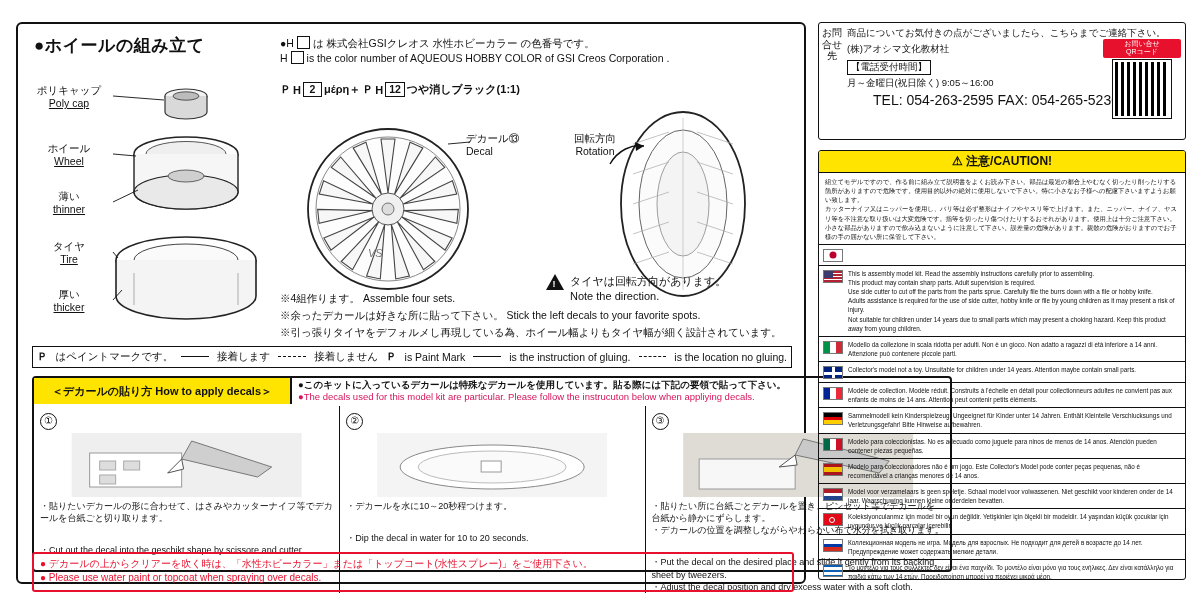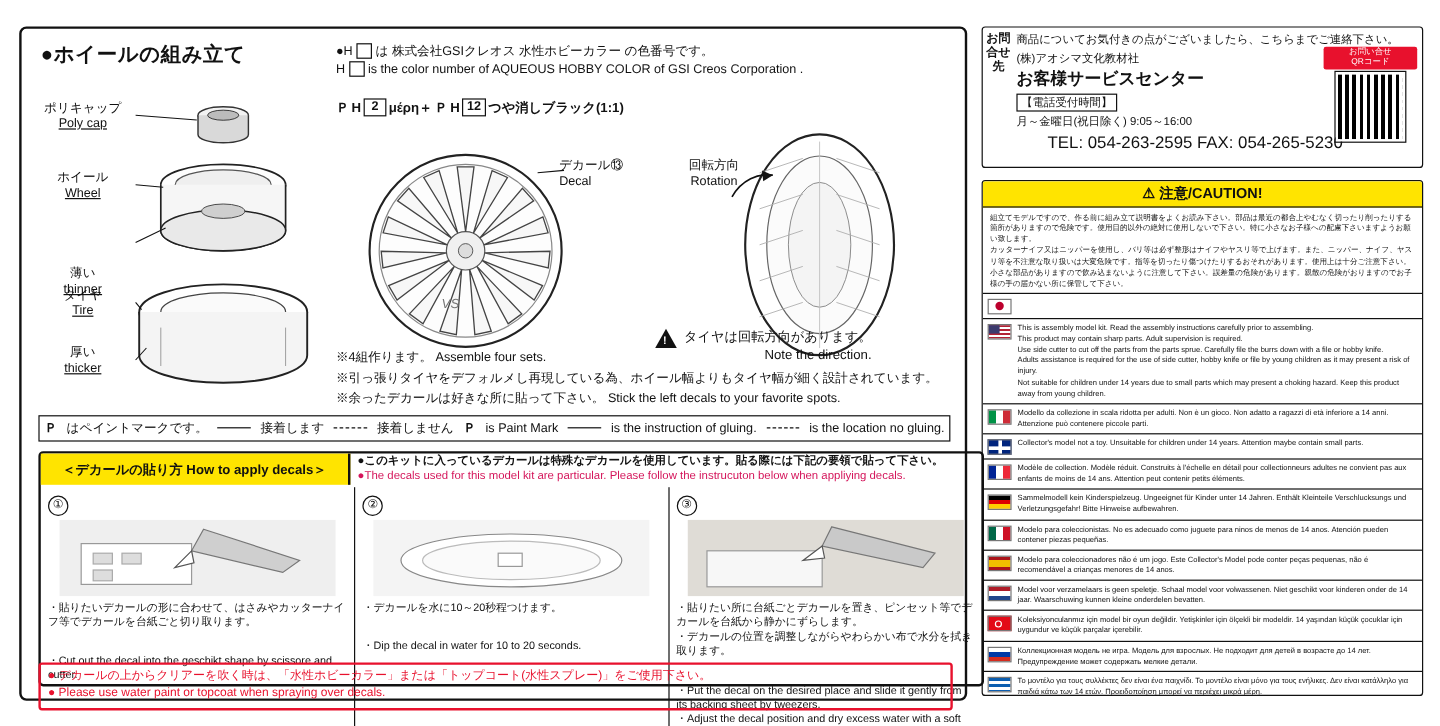--- a/index.html
+++ b/index.html
@@ -22,52 +22,52 @@
   
   .art{position:absolute;left:0;top:0;width:100%;height:100%;}
   .cap-label{position:absolute;font-size:10.5px;line-height:1.25;text-align:center;}
   .cap-label .jp{display:block;}
   .cap-label .en{display:block;text-decoration:underline;}
 
   .lbl-right{position:absolute;font-size:10.5px;line-height:1.25;}
 
   
   .rot-label{position:absolute;left:556px;top:108px;font-size:10.5px;text-align:center;line-height:1.25;}
-  .warn-line{position:absolute;left:528px;top:250px;width:250px;font-size:11px;line-height:1.35;display:flex;gap:6px;align-items:flex-start;text-align:right;}
+  .warn-line{position:absolute;left:528px;top:250px;width:250px;font-size:11px;line-height:1.35;display:flex;gap:6px;align-items:flex-start;}
   .tri{display:inline-block;width:0;height:0;border-left:9px solid transparent;border-right:9px solid transparent;border-bottom:16px solid #111;position:relative;flex:none;}
   .tri:after{content:"!";position:absolute;left:-2.5px;top:4px;color:#fff;font-size:9px;font-weight:bold;}
 
   .bullets{position:absolute;left:262px;top:266px;width:505px;font-size:10.5px;line-height:1.6;}
 
   
   .mark-strip{position:absolute;left:14px;top:322px;width:760px;height:22px;border:1px solid #111;box-sizing:border-box;display:flex;align-items:center;font-size:10.5px;}
   .mark-strip span{padding:0 4px;white-space:nowrap;}
   .dashline{flex:1;height:1px;border-top:1px solid #111;margin:0 4px;}
   .dotline{flex:1;height:1px;border-top:1px dashed #111;margin:0 4px;}
 
   
-  .decal-box{position:absolute;left:14px;top:352px;width:788px;height:196px;border:2px solid #111;box-sizing:border-box;border-radius:4px;}
+  .decal-box{position:absolute;left:14px;top:352px;width:920px;height:196px;border:2px solid #111;box-sizing:border-box;border-radius:4px;}
   .decal-head{position:absolute;left:0;top:0;width:100%;height:26px;display:flex;}
   .decal-head-left{width:256px;background:#ffe400;border-right:2px solid #111;display:flex;align-items:center;justify-content:center;font-size:11px;font-weight:bold;}
   .decal-head-right{flex:1;padding:1px 6px;font-size:9.5px;line-height:1.25;color:#d4145a;}
   .decal-head-right .jp{color:#111;font-weight:bold;}
   .steps{position:absolute;left:0;top:28px;width:100%;display:flex;}
   .step{width:33.33%;box-sizing:border-box;padding:4px 6px 0 6px;position:relative;}
   .step + .step{border-left:1px solid #111;}
   .circle-num{display:inline-block;width:15px;height:15px;border:1px solid #111;border-radius:50%;font-size:10px;line-height:14px;text-align:center;}
   .step-img{height:64px;margin:3px 0 3px 0;position:relative;overflow:hidden;border-radius:2px;}
   .step-txt{font-size:9px;line-height:1.35;}
   .step-txt .en{margin-top:20px;}
 
   .red-note{position:absolute;left:14px;top:528px;width:762px;height:40px;border:2px solid #e8112d;box-sizing:border-box;border-radius:3px;padding:3px 6px;font-size:10px;line-height:1.4;color:#e8112d;}
 
   
   .right-panel{position:absolute;left:818px;top:22px;width:368px;height:562px;}
   .contact{position:relative;border:1.5px solid #111;box-sizing:border-box;padding:4px 4px 4px 28px;height:118px;border-radius:3px;}
-  .contact-side{position:absolute;left:2px;top:4px;width:22px;font-size:10px;line-height:1.15;text-align:center;font-weight:bold;}
+  .contact-side{position:absolute;left:2px;top:4px;width:22px;font-size:10px;line-height:1.15;text-align:center;font-weight:normal;}
   .contact-top{font-size:9.5px;}
   .contact-name{font-size:9.5px;margin-top:3px;}
   .contact-big{font-size:14px;font-weight:bold;margin-top:1px;}
   .contact-hours{font-size:9.5px;margin-top:3px;border:1px solid #111;display:inline-block;padding:0 3px;}
   .contact-time{font-size:9.5px;margin-top:2px;}
   .contact-tel{font-size:14px;margin-top:2px;margin-left:26px;}
   .qr-wrap{position:absolute;right:4px;top:16px;width:78px;text-align:center;}
   .qr-cap{background:#e8112d;color:#fff;font-size:7px;line-height:1.2;border-radius:2px;padding:1px 2px;margin-bottom:2px;}
   .qr{width:54px;height:54px;margin:0 auto;background:
      repeating-linear-gradient(90deg,#000 0 3px,#fff 3px 6px),
@@ -205,21 +205,21 @@
     </svg>
 
     <div class="cap-label" style="left:10px;top:60px;width:82px;">
       <span class="jp">ポリキャップ</span>
       <span class="en">Poly cap</span>
     </div>
     <div class="cap-label" style="left:10px;top:118px;width:82px;">
       <span class="jp">ホイール</span>
       <span class="en">Wheel</span>
     </div>
-    <div class="cap-label" style="left:10px;top:166px;width:82px;margin-top:32px;">
+    <div class="cap-label" style="left:10px;top:166px;width:82px;">
       <span class="jp">薄い</span>
       <span class="en">thinner</span>
     </div>
     <div class="cap-label" style="left:10px;top:216px;width:82px;">
       <span class="jp">タイヤ</span>
       <span class="en">Tire</span>
     </div>
     <div class="cap-label" style="left:10px;top:264px;width:82px;">
       <span class="jp">厚い</span>
       <span class="en">thicker</span>
@@ -238,22 +238,22 @@
     <div class="warn-line">
       <span class="tri"></span>
       <span>
         <span>タイヤは回転方向があります。</span><br>
         <span>Note the direction.</span>
       </span>
     </div>
 
     <div class="bullets">
       <div>※4組作ります。 Assemble four sets.</div>
+      <div>※余ったデカールは好きな所に貼って下さい。 Stick the left decals to your favorite spots.</div>
       <div>※引っ張りタイヤをデフォルメし再現している為、ホイール幅よりもタイヤ幅が細く設計されています。</div>
-      <div>※余ったデカールは好きな所に貼って下さい。 Stick the left decals to your favorite spots.</div>
     </div>
 
     <div class="mark-strip">
       <span class="ph">Ｐ</span>
       <span>はペイントマークです。</span>
       <span class="dashline"></span>
       <span>接着します</span>
       <span class="dotline"></span>
       <span>接着しません</span>
       <span class="ph">Ｐ</span>
@@ -335,21 +335,20 @@
       <div>● Please use water paint or topcoat when spraying over decals.</div>
     </div>
   </div>
 
   <div class="right-panel">
 
     <div class="contact">
       <div class="contact-side">お問合せ先</div>
       <div class="contact-top">商品についてお気付きの点がございましたら、こちらまでご連絡下さい。</div>
       <div class="contact-name">(株)アオシマ文化教材社</div>
-      <div class="contact-big">お客様サービスセンター</div>
       <div class="contact-hours">【電話受付時間】</div>
       <div class="contact-time">月～金曜日(祝日除く) 9:05～16:00</div>
       <div class="contact-tel">TEL: 054-263-2595  FAX: 054-265-5230</div>
       <div class="qr-wrap">
         <div class="qr-cap" style="white-space:pre-line">お問い合せ
 QRコード</div>
         <div class="qr"></div>
       </div>
     </div>
 

